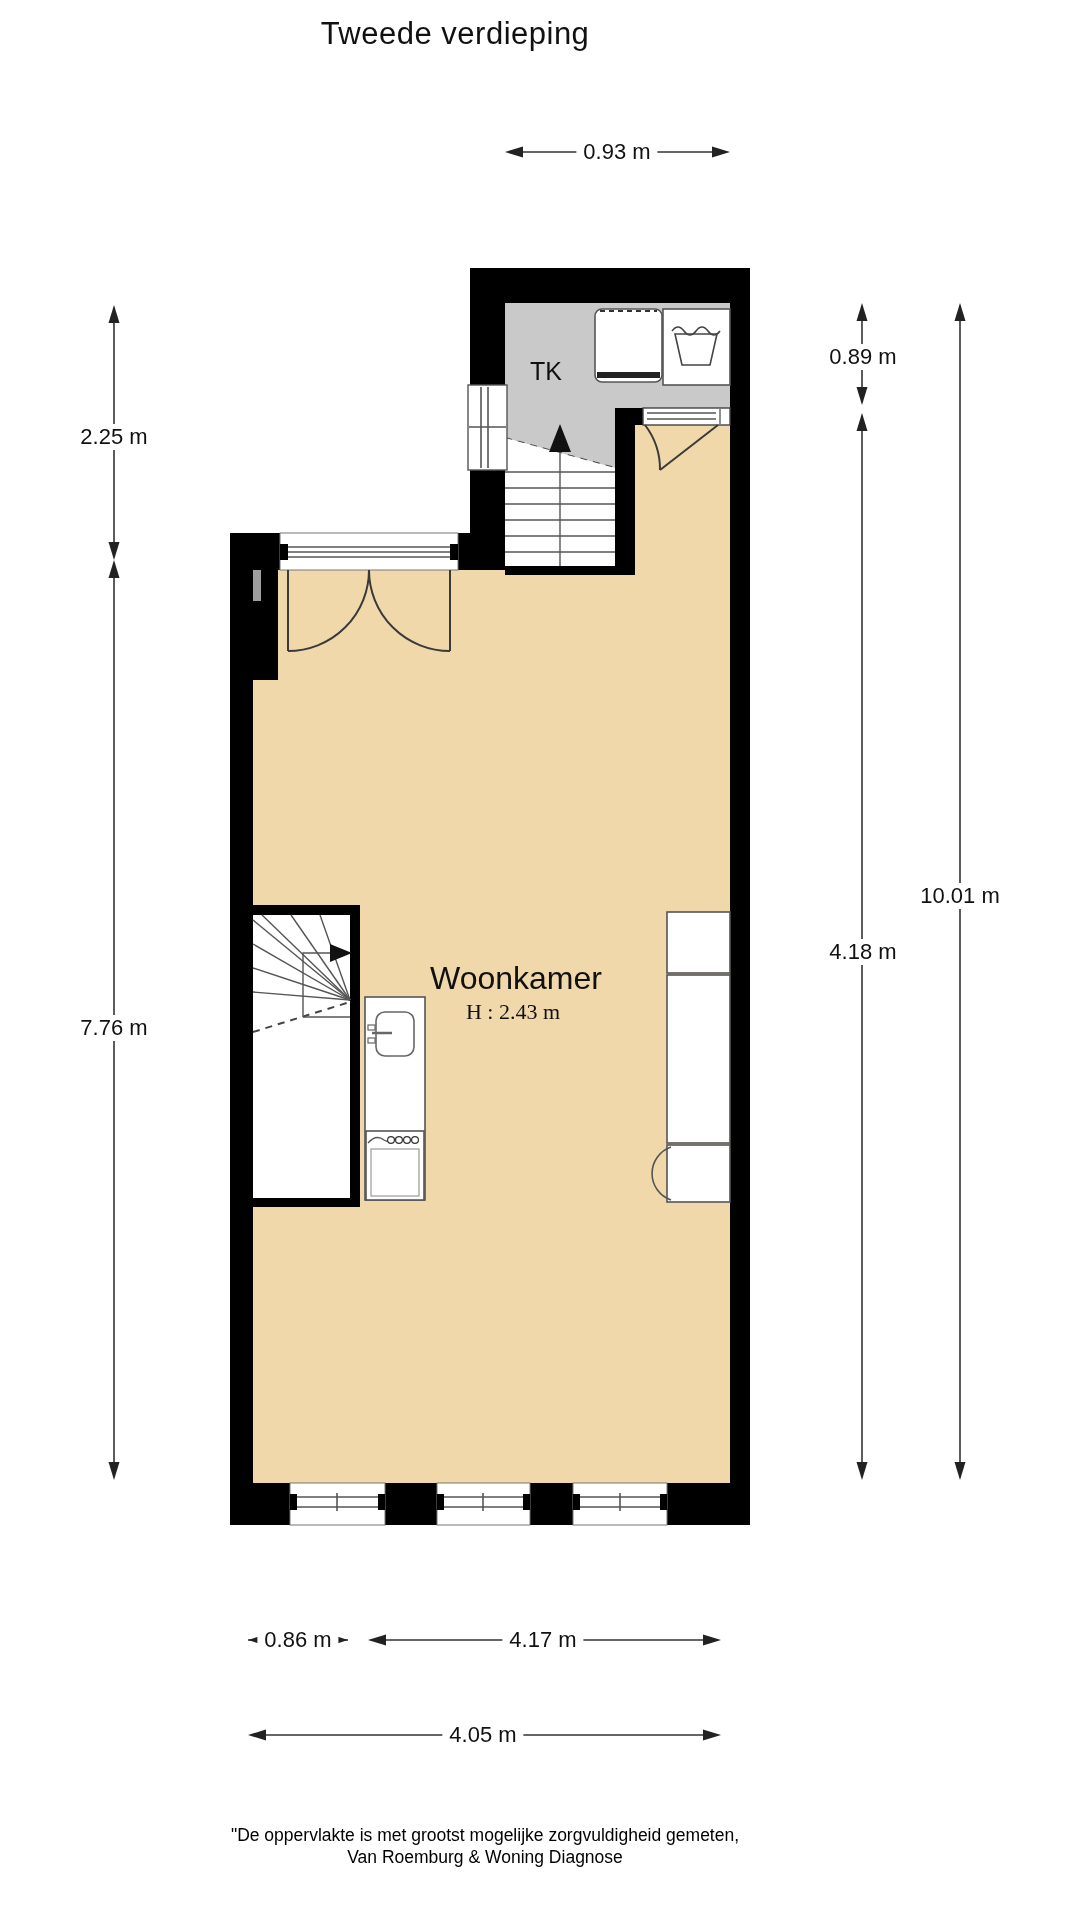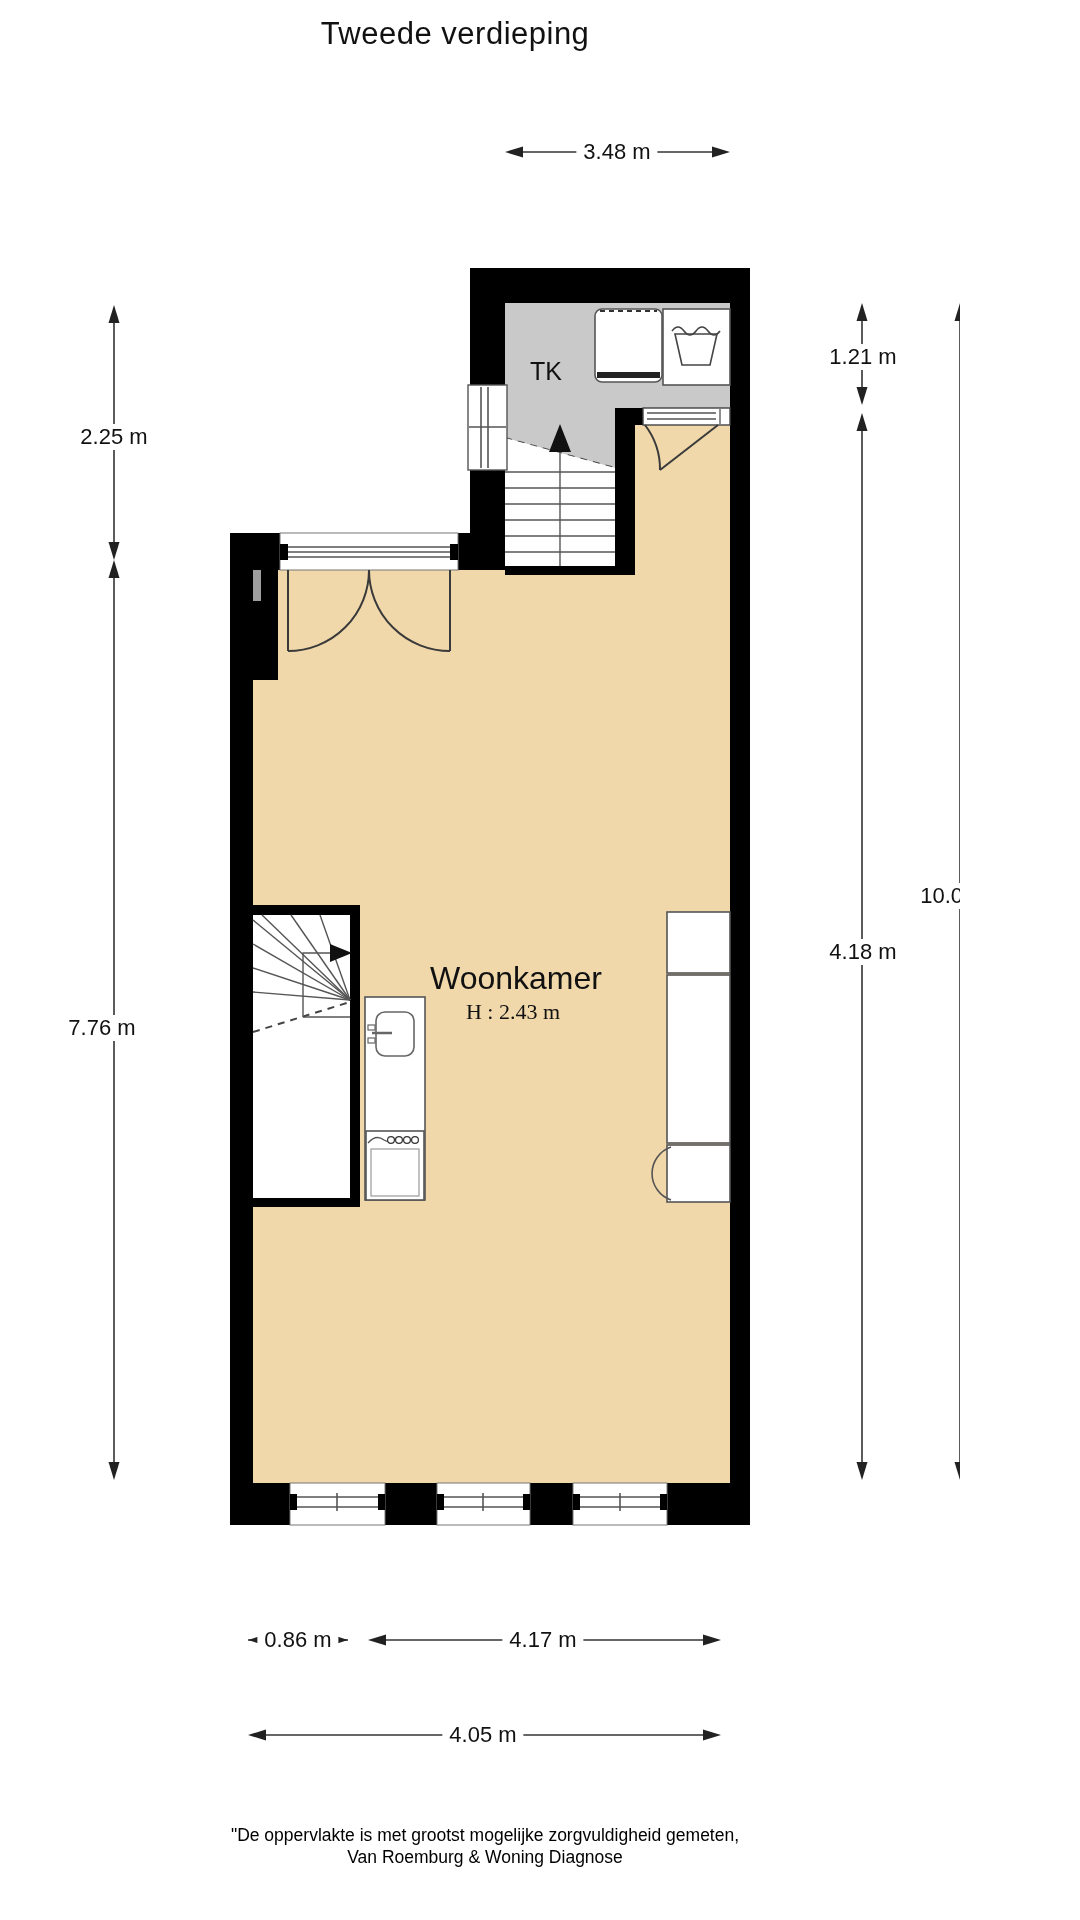--- a/index.html
+++ b/index.html
@@ -1,16 +1,16 @@
 <!DOCTYPE html>
 <html style="--floor: #F0D8AB; --closet: #C9C9C9;"><head>
 <meta charset="utf-8">
 <style>
   html,body{margin:0;padding:0;background:#ffffff;}
-  #page{position:relative;width:960px;height:1920px;background:#fff;overflow:hidden;
+  #page{position:relative;width:1080px;height:1920px;background:#fff;overflow:hidden;
         font-family:"Liberation Sans", sans-serif;color:#111;}
   #plan-svg{position:absolute;left:0;top:0;}
   .wall{fill:#000;}
   .floor{fill:var(--floor,#F0D8AB);}
   .closet{fill:var(--closet,#C9C9C9);}
   .dimline{stroke:#333;stroke-width:1.6;fill:none;}
   .dimhead{fill:#222;stroke:none;}
   .doorline{stroke:#3a3a3a;stroke-width:2;fill:none;}
   .stairline{stroke:#555;stroke-width:1.4;fill:none;}
   .glass{stroke:#555;stroke-width:1.6;fill:none;}
@@ -216,24 +216,24 @@
       <polygon class="dimhead" points="721,1735 703,1729.5 703,1740.5"></polygon>
     </g>
   </svg>
 
   <div class="page-title">Tweede verdieping</div>
 
   <div class="area-label" id="closet-label" style="left:546px;top:371px;">TK</div>
   <div class="area-label" id="room-name" style="left:516px;top:978px;">Woonkamer</div>
   <div class="area-label" id="room-height" style="left:513px;top:1012px;font-family:Liberation Serif, serif;">H : 2.43 m</div>
 
-  <div class="dim-label" style="left:617px;top:152px;">3.48 m</div>
+  <div class="dim-label" style="left:617px;top:152px;">0.93 m</div>
   <div class="dim-label" style="left:114px;top:437px;">2.25 m</div>
-  <div class="dim-label" style="left:102px;top:1028px;">7.76 m</div>
-  <div class="dim-label" style="left:863px;top:357px;">1.21 m</div>
+  <div class="dim-label" style="left:114px;top:1028px;">7.76 m</div>
+  <div class="dim-label" style="left:863px;top:357px;">0.89 m</div>
   <div class="dim-label" style="left:863px;top:952px;">4.18 m</div>
   <div class="dim-label" style="left:960px;top:896px;">10.01 m</div>
   <div class="dim-label" style="left:298px;top:1640px;">0.86 m</div>
   <div class="dim-label" style="left:543px;top:1640px;">4.17 m</div>
   <div class="dim-label" style="left:483px;top:1735px;">4.05 m</div>
 
   <div id="footer">
     <div>"De oppervlakte is met grootst mogelijke zorgvuldigheid gemeten,</div>
     <div>Van Roemburg &amp; Woning Diagnose</div>
   </div>

